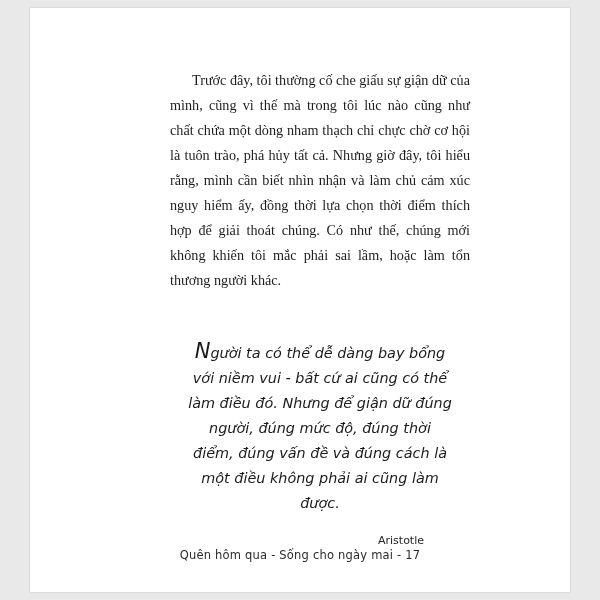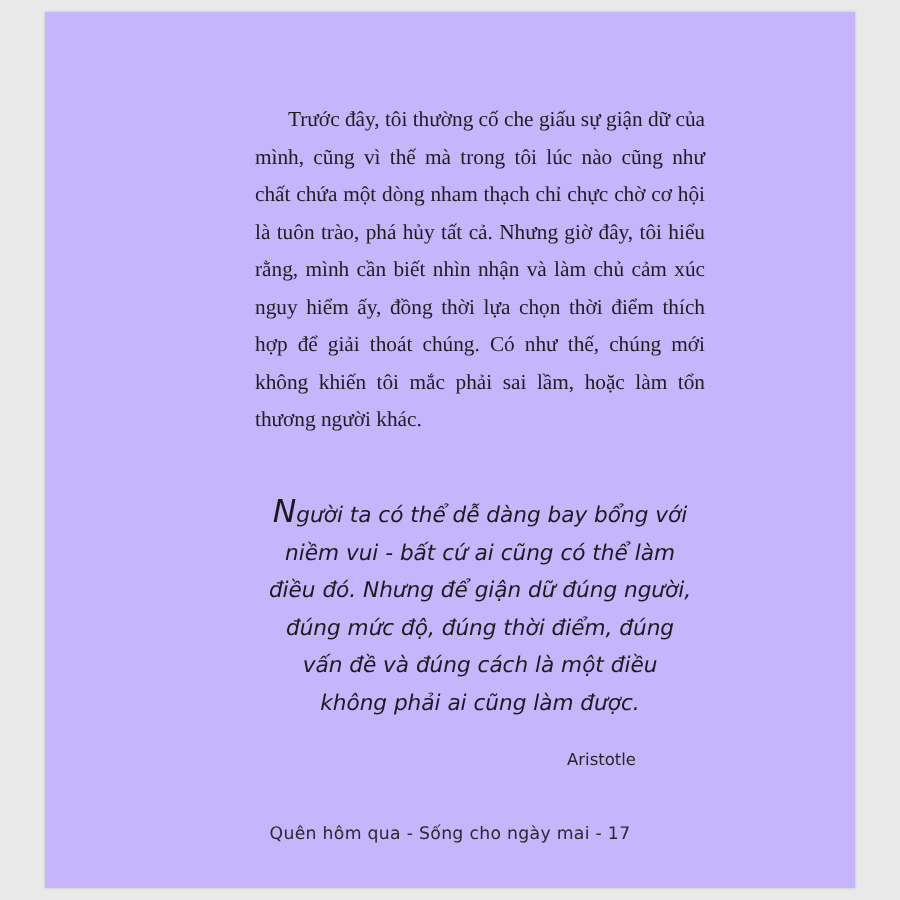--- a/index.html
+++ b/index.html
@@ -12,21 +12,21 @@
     background: #e9e9e9;
     font-family: "Liberation Serif", serif;
     overflow: hidden;
   }
   .page {
     position: absolute;
     left: 30px;
     top: 8px;
     width: 540px;
     height: 584px;
-    background: #c4b5fd;
+    background: #ffffff;
     box-shadow: 0 0 2px rgba(0,0,0,0.18);
   }
   .content {
     position: absolute;
     left: 140px;
     top: 60px;
     width: 300px;
   }
   .body-paragraph {
     font-family: "Liberation Serif", serif;
@@ -44,21 +44,21 @@
     top: 315px;
     width: 300px;
     text-align: center;
   }
   .quote-text {
     font-family: "DejaVu Sans", sans-serif;
     font-style: italic;
     font-size: 14.4px;
     line-height: 25px;
     color: #1b1b1b;
-    margin: 8px;
+    margin: 18px;
     text-align: center;
   }
   .quote-text .dropcap {
     font-size: 21px;
     line-height: 21px;
   }
   .quote-attribution {
     font-family: "DejaVu Sans", sans-serif;
     font-size: 11px;
     color: #262626;

